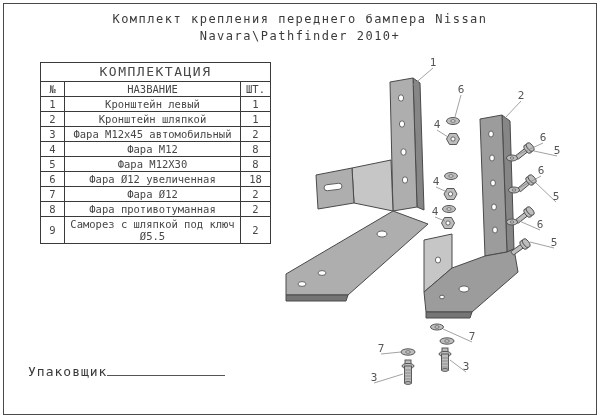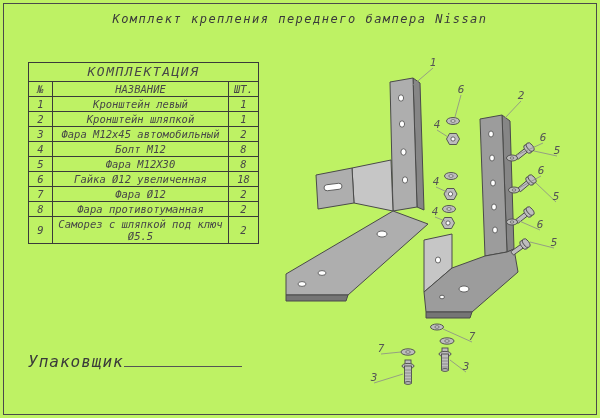--- a/index.html
+++ b/index.html
@@ -1,29 +1,29 @@
 <!DOCTYPE html>
 <html><head>
 <meta charset="utf-8">
 <style>
   html,body{margin:0;padding:0;background:#e8e8e8;}
   .page{
-    position:relative;width:600px;height:418px;background:#bef264;
+    position:relative;width:600px;height:418px;background:#ffffff;
     font-family:"DejaVu Sans Mono","Liberation Mono",monospace;
-    color:#3d3d3d;overflow:hidden;margin:0 auto;font-style:italic;
+    color:#3d3d3d;overflow:hidden;margin:0 auto;
   }
   .frame{position:absolute;inset:3px;border:1px solid #4a4a4a;pointer-events:none;}
   .title{position:absolute;top:11px;left:0;right:0;text-align:center;
     font-size:12px;letter-spacing:1.5px;line-height:17px;color:#3a3a3a;}
-  .kit-table{position:absolute;left:28px;top:62px;border-collapse:collapse;
+  .kit-table{position:absolute;left:40px;top:62px;border-collapse:collapse;
     table-layout:fixed;width:230px;font-size:10.5px;color:#474747;}
   .kit-table td,.kit-table th{border:1px solid #3a3a3a;padding:1px 2px;
     text-align:center;font-weight:normal;line-height:12px;word-wrap:break-word;}
   .kit-table th.big{font-size:13px;letter-spacing:1.5px;padding:3px 2px;}
-  .packer{position:absolute;left:28px;top:352px;font-size:16px;letter-spacing:1px;color:#3a3a3a;}
+  .packer{position:absolute;left:28px;top:363px;font-size:13px;letter-spacing:1px;color:#3a3a3a;}
   .packer-line{display:inline-block;width:118px;border-bottom:1px solid #555;height:12px;}
   svg.drawing{position:absolute;left:0;top:0;}
   .metal{stroke:#4a4a4a;stroke-width:1;stroke-linejoin:round;}
   .face-light{fill:#c6c6c6;}
   .face-mid{fill:#aeaeae;}
   .face-mid2{fill:#9c9c9c;}
   .face-dark{fill:#868686;}
   .edge-dark{fill:#757575;}
   .hole{fill:#ffffff;stroke:#4a4a4a;stroke-width:0.8;}
   .fast{fill:#bdbdbd;stroke:#4a4a4a;stroke-width:0.9;}
@@ -33,20 +33,21 @@
   .thread{stroke:#7a7a7a;stroke-width:0.7;}
 </style>
 </head>
 <body>
 
 <div class="page">
   <div class="frame"></div>
 
   <div class="title">
     <div>Комплект крепления переднего бампера Nissan</div>
+    <div>Navara\Pathfinder 2010+</div>
   </div>
 
   <table class="kit-table">
     <colgroup>
       <col style="width:24px">
         <col style="width:176px">
         <col style="width:30px">
     </colgroup>
     <thead>
       <tr>
@@ -69,31 +70,31 @@
         <td>Кронштейн шляпкой</td>
         <td>1</td>
       </tr>
       <tr>
         <td>3</td>
         <td>Фара М12х45 автомобильный</td>
         <td>2</td>
       </tr>
       <tr>
         <td>4</td>
-        <td>Болт М12</td>
+        <td>Фара М12</td>
         <td>8</td>
       </tr>
       <tr>
         <td>5</td>
         <td>Фара М12Х30</td>
         <td>8</td>
       </tr>
       <tr>
         <td>6</td>
-        <td>Гайка Ø12 увеличенная</td>
+        <td>Фара Ø12 увеличенная</td>
         <td>18</td>
       </tr>
       <tr>
         <td>7</td>
         <td>Фара Ø12</td>
         <td>2</td>
       </tr>
       <tr>
         <td>8</td>
         <td>Фара противотуманная</td>

